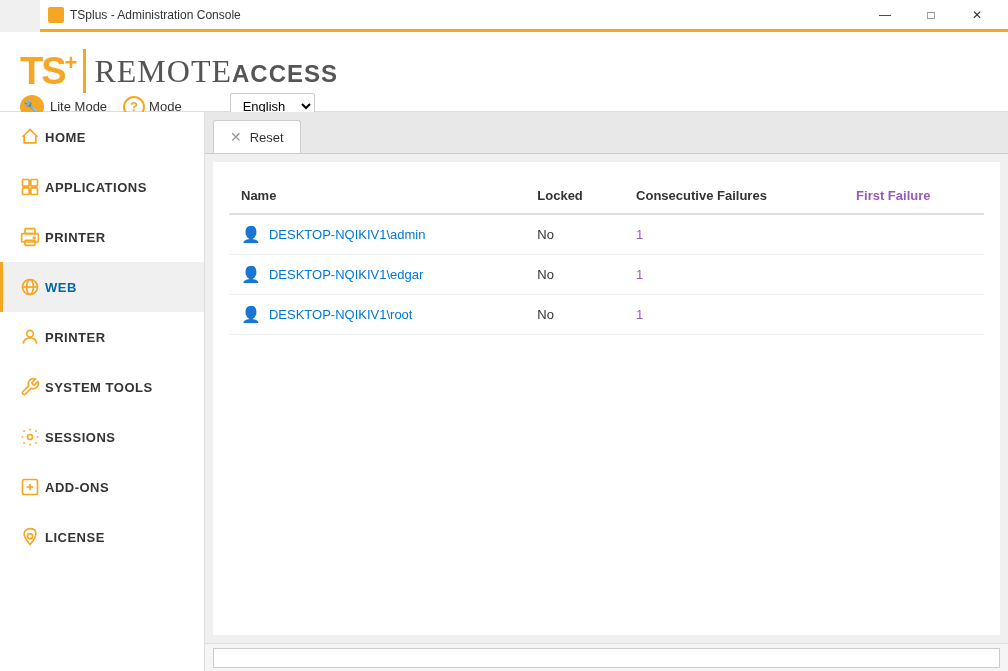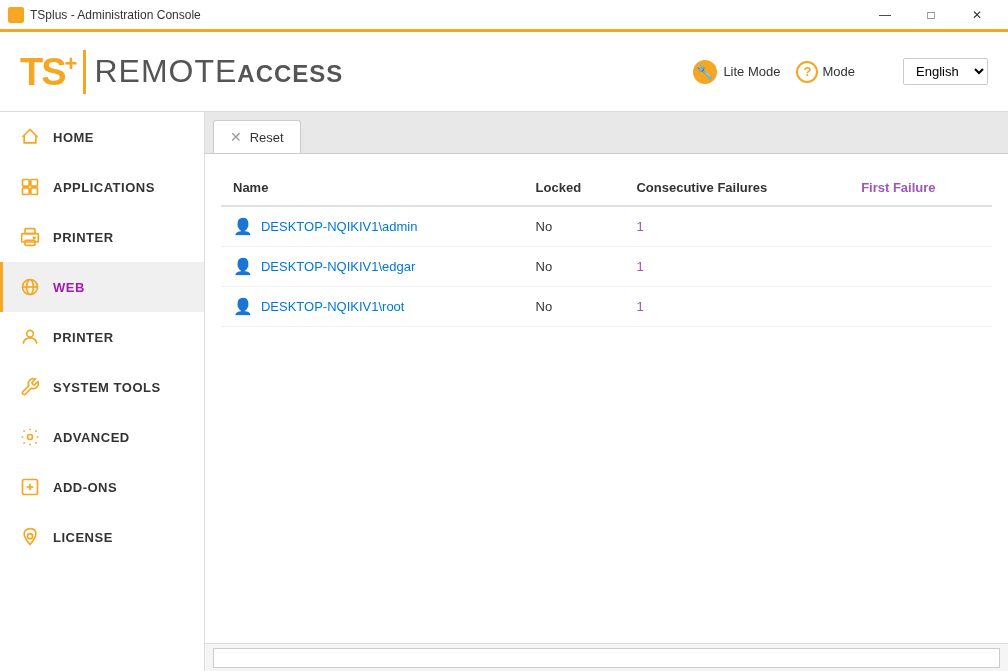--- a/index.html
+++ b/index.html
@@ -7,20 +7,21 @@
 
     
     .title-bar {
       background: #fff;
       height: 32px;
       display: flex;
       align-items: center;
       padding: 0 8px;
       border-bottom: 3px solid #f5a623;
       position: relative;
+      margin-left: 40px;
     }
     .title-bar-icon {
       width: 16px; height: 16px; margin-right: 6px;
       background: #f5a623;
       border-radius: 2px;
       display: inline-block;
     }
     .title-bar-text {
       font-size: 12px;
       color: #333;
@@ -38,22 +39,23 @@
       font-size: 12px;
       color: #333;
       display: flex; align-items: center; justify-content: center;
     }
 
     
     .header {
       background: #fff;
       height: 80px;
       display: flex;
-      padding: 8px 20px;
+      padding: 17px 20px;
       border-bottom: 1px solid #ddd;
+      flex-direction: column;
     }
     .logo { display: flex; align-items: center; gap: 0; flex: 1; }
     .logo-ts {
       font-size: 38px;
       font-weight: 900;
       color: #f5a623;
       letter-spacing: -2px;
       line-height: 1;
     }
     .logo-divider {
@@ -102,33 +104,33 @@
     .sidebar {
       width: 205px;
       background: #fff;
       border-right: 1px solid #ddd;
       overflow-y: auto;
       flex-shrink: 0;
     }
     .sidebar-item {
       display: flex;
       align-items: center;
-      gap: 12px;
+      gap: 4px;
       padding: 14px 16px;
       cursor: pointer;
       color: #333;
       font-weight: 600;
       font-size: 13px;
       letter-spacing: 0.5px;
       border-left: 3px solid transparent;
     }
     .sidebar-item.active {
       background: #f0f0f0;
       border-left: 3px solid #f5a623;
-      color: #a21caf;
+      color: #0369a1;
     }
     .sidebar-icon {
       width: 22px; height: 22px;
       display: flex; align-items: center; justify-content: center;
       flex-shrink: 0;
     }
     .sidebar-icon svg { width: 20px; height: 20px; }
 
     
     .main-content {
@@ -161,21 +163,21 @@
       border-radius: 3px 3px 0 0;
     }
     .tab-close {
       color: #999; font-size: 14px; cursor: pointer;
     }
 
     
     .content-area {
       flex: 1;
       background: #fff;
-      margin: 0;
+      margin: 8px;
       overflow: auto;
       padding: 16px;
     }
 
     
     .data-table {
       width: 100%;
       border-collapse: collapse;
       font-size: 13px;
     }
@@ -234,21 +236,21 @@
     <button class="title-bar-btn">□</button>
     <button class="title-bar-btn close">✕</button>
   </div>
 </div>
 
 <div class="header">
   <div class="logo">
     <span class="logo-ts">TS<span style="font-size:22px;vertical-align:super;color:#f5a623;">+</span></span>
     <div class="logo-divider"></div>
     <span>
-      <span style="font-size:32px;font-weight:300;color:#555;letter-spacing:1px;">REMOTE</span><span style="font-size:24px;font-weight:700;color:#555;letter-spacing:1px;">ACCESS</span>
+      <span style="font-size:32px;font-weight:300;color:#555;letter-spacing:1px;font-family:Liberation Serif, serif;">REMOTE</span><span style="font-size:24px;font-weight:700;color:#555;letter-spacing:1px;">ACCESS</span>
     </span>
   </div>
   <div class="header-right">
     <button class="lite-mode-btn">
       <span class="lite-icon">🔧</span>
       <span>Lite Mode</span>
     </button>
     <button class="help-btn">
       <span class="help-circle">?</span>
       <span>Mode</span>
@@ -331,21 +333,21 @@
       <span>SYSTEM TOOLS</span>
     </div>
 
     <div class="sidebar-item">
       <span class="sidebar-icon">
         <svg viewBox="0 0 24 24" fill="none" stroke="#f5a623" stroke-width="2">
             <circle cx="12" cy="12" r="3"></circle>
             <path d="M12 2v2M12 20v2M4.22 4.22l1.42 1.42M18.36 18.36l1.42 1.42M2 12h2M20 12h2M4.22 19.78l1.42-1.42M18.36 5.64l1.42-1.42"></path>
           </svg>
       </span>
-      <span>ADVANCED</span>
+      <span>SESSIONS</span>
     </div>
 
     <div class="sidebar-item">
       <span class="sidebar-icon">
         <svg viewBox="0 0 24 24" fill="none" stroke="#f5a623" stroke-width="2">
             <rect x="3" y="3" width="18" height="18" rx="2"></rect>
             <line x1="12" y1="8" x2="12" y2="16"></line>
             <line x1="8" y1="12" x2="16" y2="12"></line>
           </svg>
       </span>

